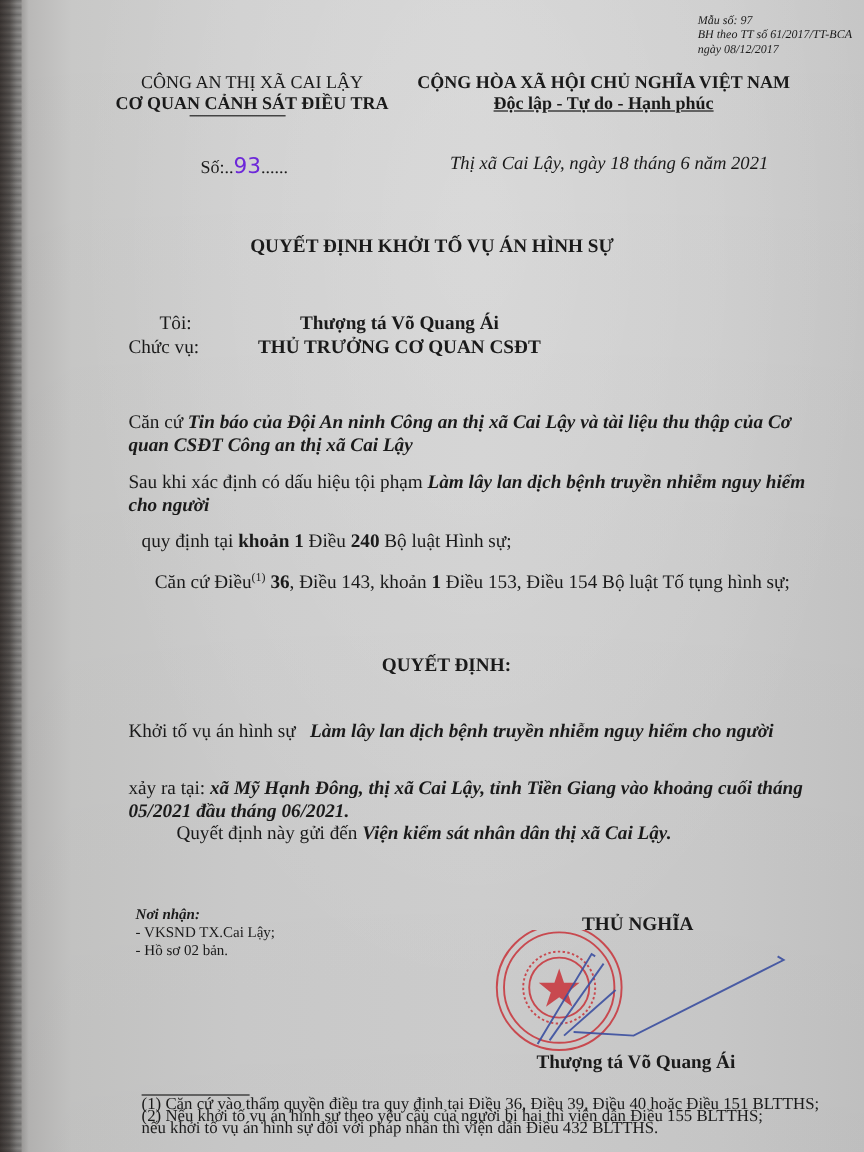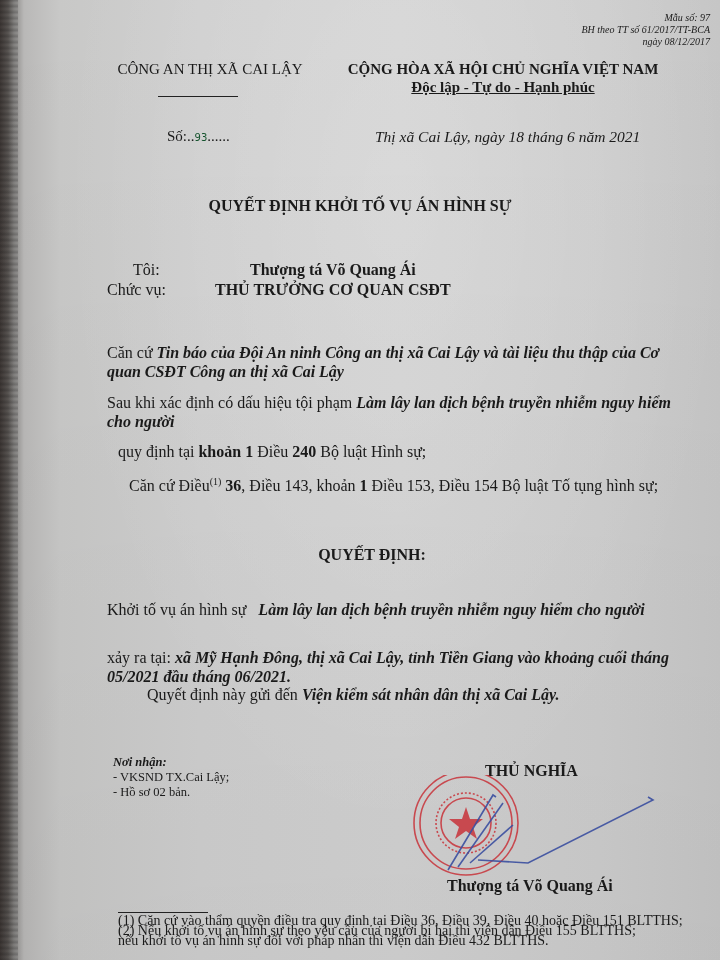--- a/index.html
+++ b/index.html
@@ -5,27 +5,27 @@
   html,body{margin:0;padding:0;}
   body{width:720px;height:960px;overflow:hidden;position:relative;
     background:linear-gradient(90deg,#3a3330 0px,#5a5552 8px,#8d8b89 14px,#b9b8b7 24px,#c8c8c7 60px,#cfcfcf 200px,#d2d2d2 400px,#cdcdcd 600px,#c6c6c6 720px);
     font-family:"Liberation Serif", serif;color:#1a1a1a;}
   .shade{position:absolute;left:0;top:0;width:720px;height:960px;pointer-events:none;
     background:radial-gradient(ellipse at 55% 20%,rgba(255,255,255,0.18),rgba(255,255,255,0) 60%),
       linear-gradient(180deg,rgba(0,0,0,0) 0%,rgba(0,0,0,0.04) 100%);}
   .edge{position:absolute;left:0;top:0;width:18px;height:960px;
     background:repeating-linear-gradient(180deg,rgba(40,40,40,0.35) 0px,rgba(90,90,90,0.15) 3px,rgba(40,40,40,0.3) 6px);}
   .abs{position:absolute;white-space:nowrap;}
-  .mau{right:10px;top:12px;text-align:right;font-style:italic;font-size:10px;line-height:12px;}
+  .mau{right:10px;top:12px;text-align:left;font-style:italic;font-size:10px;line-height:12px;}
   .left-hdr{left:80px;top:60px;width:260px;text-align:center;font-size:15px;line-height:18px;}
   .left-hdr .l2{font-weight:bold;}
   .right-hdr{left:338px;top:60px;width:330px;text-align:center;font-size:15px;line-height:18px;font-weight:bold;}
   .right-hdr .l2{text-decoration:underline;}
   .so{left:167px;top:128px;font-size:15px;}
-  .so .num{color:#14532d;font-family:"DejaVu Sans",sans-serif;font-size:10px;}
+  .so .num{color:#6d28d9;font-family:"DejaVu Sans",sans-serif;font-size:18px;}
   .datel{left:375px;top:128px;font-style:italic;font-size:15.5px;}
   .title{left:0;width:720px;top:197px;text-align:center;font-weight:bold;font-size:16px;}
   .lbl{font-size:16px;}
   .b{font-weight:bold;}
   .bi{font-weight:bold;font-style:italic;}
   .para{left:107px;width:575px;font-size:16px;line-height:19px;white-space:normal;}
   .sup{font-size:10px;vertical-align:super;}
   .foot{left:118px;top:916px;font-size:14px;line-height:10px;}
   .footline{position:absolute;left:118px;top:912px;width:90px;height:1px;background:#222;}
   .stamp{position:absolute;left:408px;top:775px;}
@@ -37,20 +37,21 @@
 <div class="shade"></div>
 
 <div class="abs mau">
   <div>Mẫu số: 97</div>
   <div>BH theo TT số 61/2017/TT-BCA</div>
   <div>ngày 08/12/2017</div>
 </div>
 
 <div class="abs left-hdr">
   <div>CÔNG AN THỊ XÃ CAI LẬY</div>
+  <div class="l2"><span>CƠ QUAN CẢNH SÁT ĐIỀU TRA</span></div>
 </div>
 <div style="position:absolute;left:158px;top:96px;width:80px;height:1px;background:#222;"></div>
 
 <div class="abs right-hdr">
   <div>CỘNG HÒA XÃ HỘI CHỦ NGHĨA VIỆT NAM</div>
   <div class="l2">Độc lập - Tự do - Hạnh phúc</div>
 </div>
 
 <div class="abs so">
   <span>Số:</span><span>..</span><span class="num">93</span><span>......</span>

